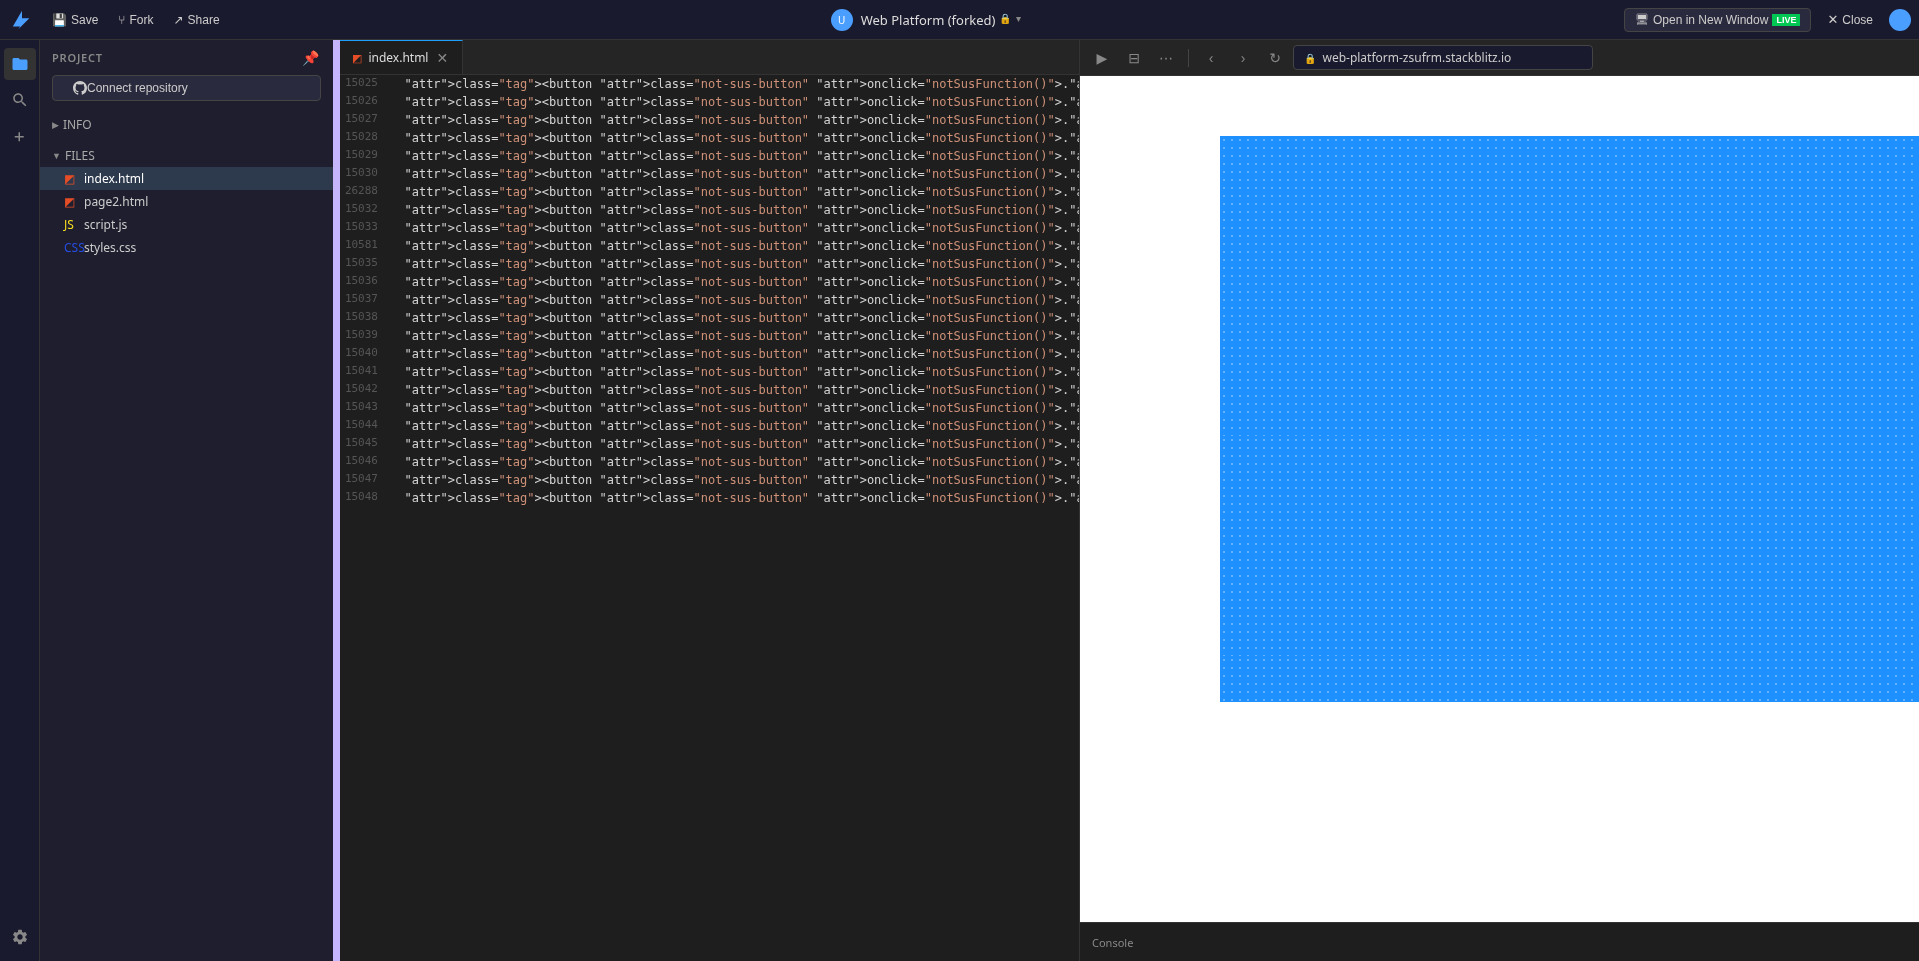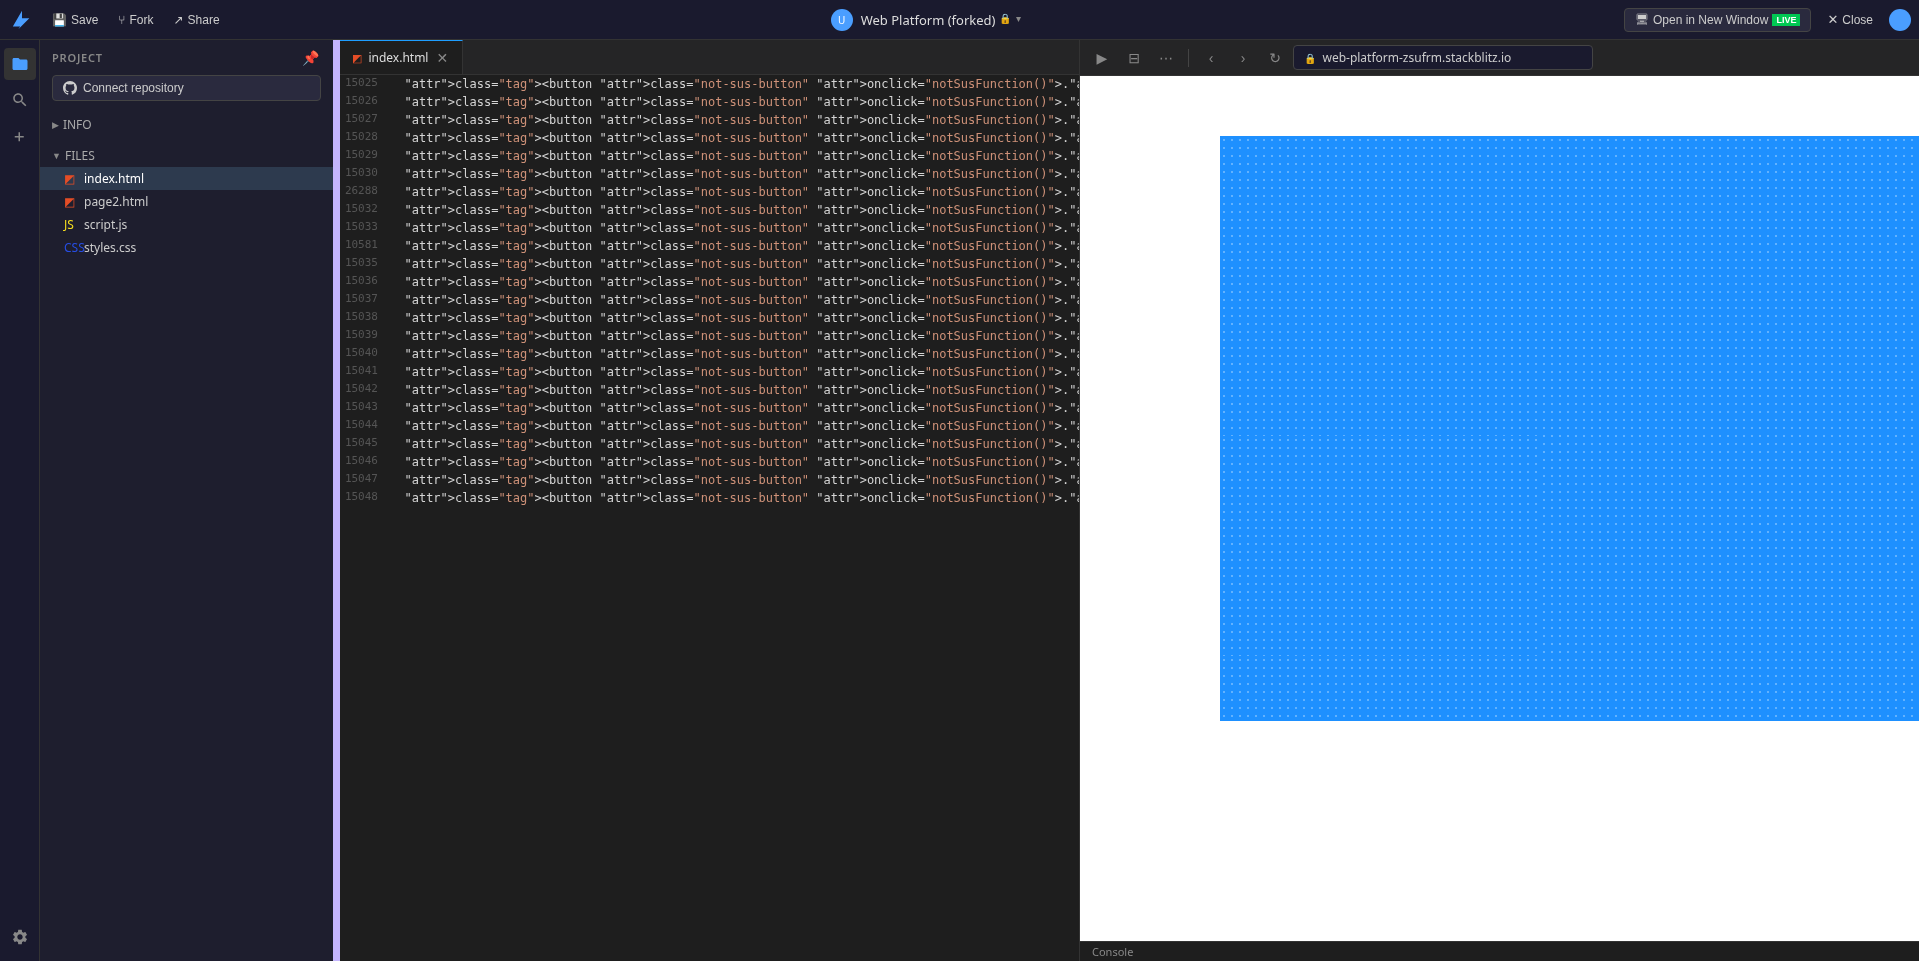--- a/index.html
+++ b/index.html
@@ -125,22 +125,22 @@
       align-items: center;
       justify-content: space-between;
       padding: 8px 12px;
       font-size: 11px;
       font-weight: 600;
       color: #888;
       letter-spacing: 0.8px;
       text-transform: uppercase;
     }
     .connect-repo-btn {
-      display: flex; align-items: center; gap: 6px;
-      padding: 5px 10px;
+      display: flex; align-items: center; 
+      padding: 5px 20px;
       background: #2a2a3e;
       border: 1px solid #444;
       border-radius: 4px;
       color: #ccc;
       font-size: 12px;
       cursor: pointer;
       margin: 0 12px 8px 12px;
     }
     .sidebar-section {
       padding: 4px 0;
@@ -301,21 +301,21 @@
       left: 140px;
       width: 320px;
       height: 220px;
       background: #1e90ff;
       background-image: radial-gradient(circle, rgba(255,255,255,0.3) 1px, transparent 1px);
       background-size: 8px 8px;
     }
 
     
     .console-footer {
-      height: 20px;
+      height: 39px;
       background: #1e1e1e;
       display: flex;
       align-items: center;
       padding: 0 12px;
       font-size: 11px;
       color: #888;
       flex-shrink: 0;
       border-top: 1px solid #333;
     }
 

